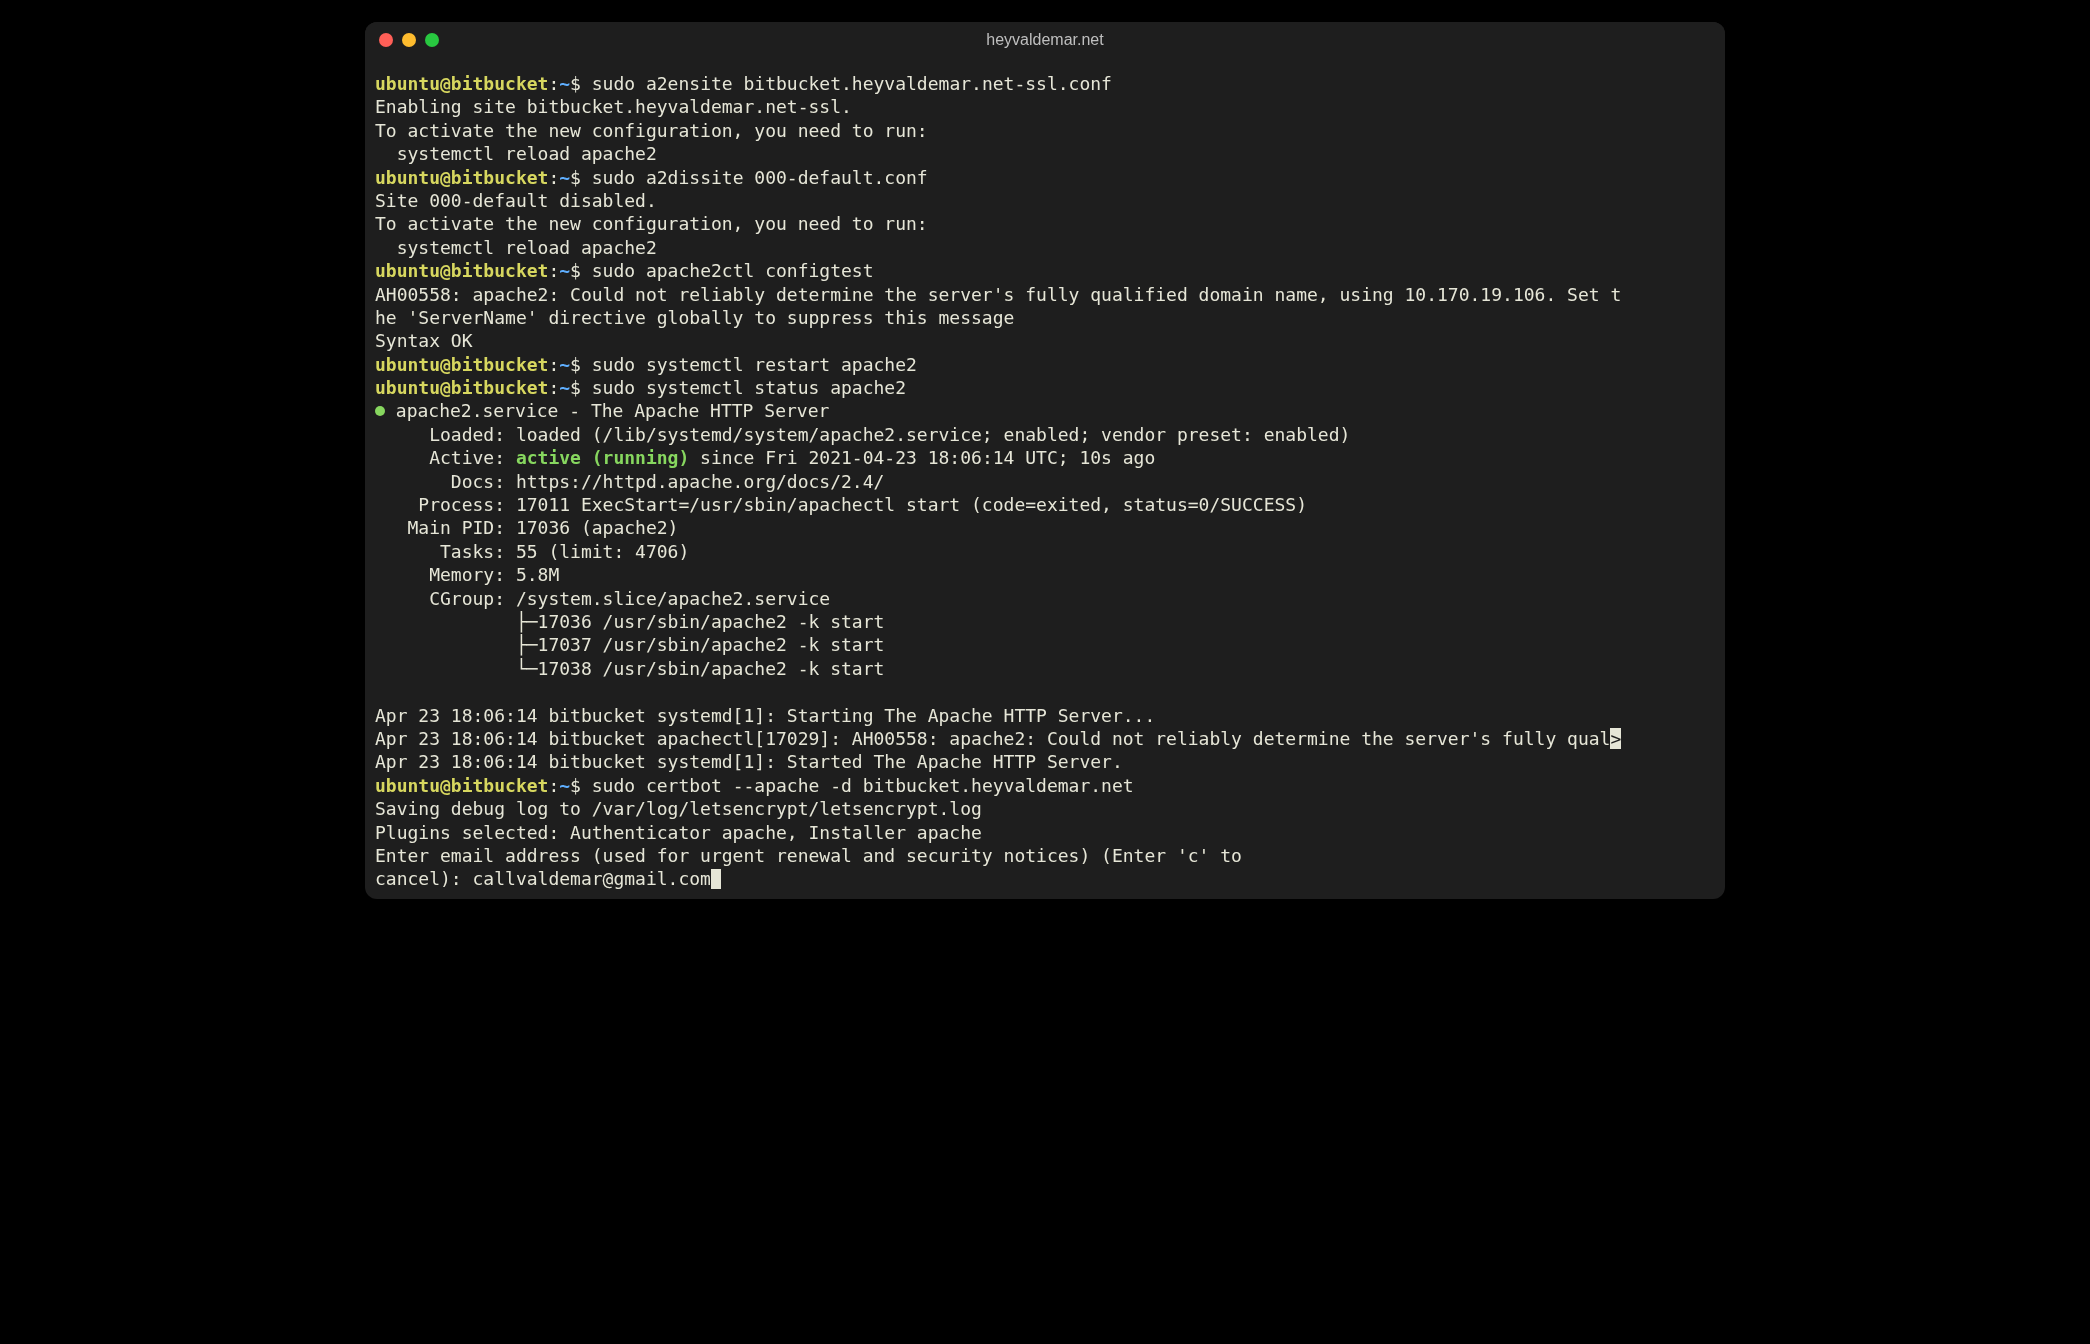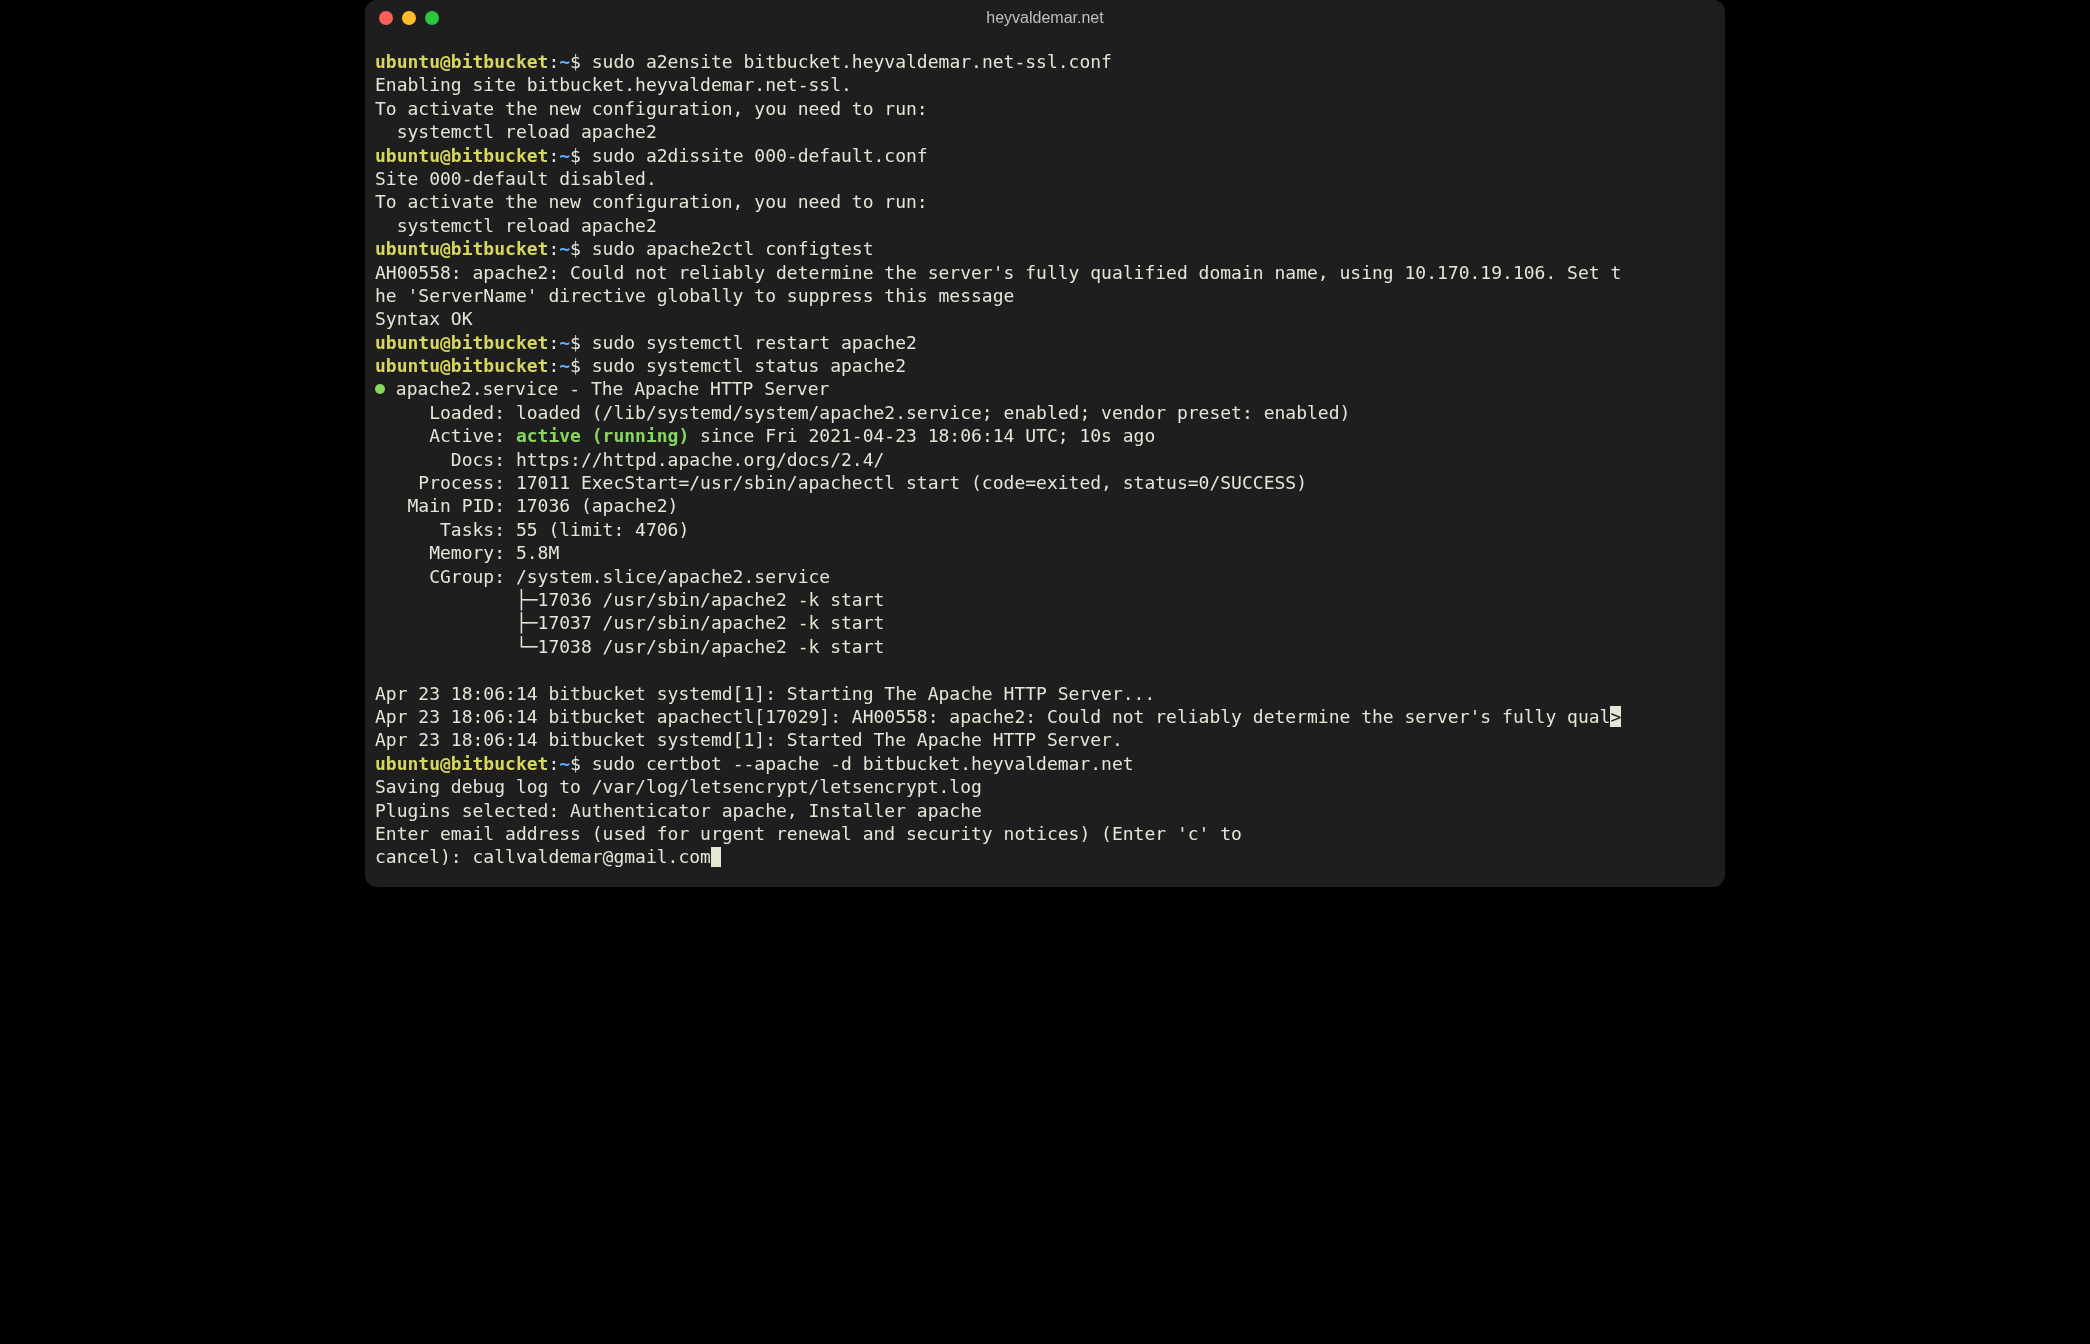--- a/index.html
+++ b/index.html
@@ -2,21 +2,21 @@
 <html><head>
 <meta charset="utf-8">
 <style>
   html, body {
     margin: 0;
     padding: 0;
     background: #000;
     height: 100%;
   }
   .window {
-    margin: 0 auto;
+    margin: 22px auto;
     width: 1360px;
     background: #1e1e1e;
     border-radius: 12px;
     box-shadow: 0 10px 40px rgba(0,0,0,.6);
     overflow: hidden;
     font-family: "Menlo", "Consolas", "DejaVu Sans Mono", monospace;
   }
   .titlebar {
     position: relative;
     height: 36px;
@@ -42,21 +42,21 @@
   .green { background: #28c840; }
   .title {
     flex: 1;
     text-align: center;
     color: #bfbfbf;
     font-size: 16px;
     font-family: -apple-system, BlinkMacSystemFont, sans-serif;
     font-weight: 500;
   }
   .term {
-    padding: 14px 10px 18px 10px;
+    padding: 14px 10px 8px 10px;
     color: #e6e6d7;
     font-size: 18px;
     line-height: 1.3;
     white-space: pre;
     overflow: hidden;
   }
   .p-user { color: #d7d75f; font-weight: bold; }
   .p-path { color: #5fafff; font-weight: bold; }
   .out    { color: #e6e6d7; }
   .grn    { color: #87d75f; font-weight: bold; }

